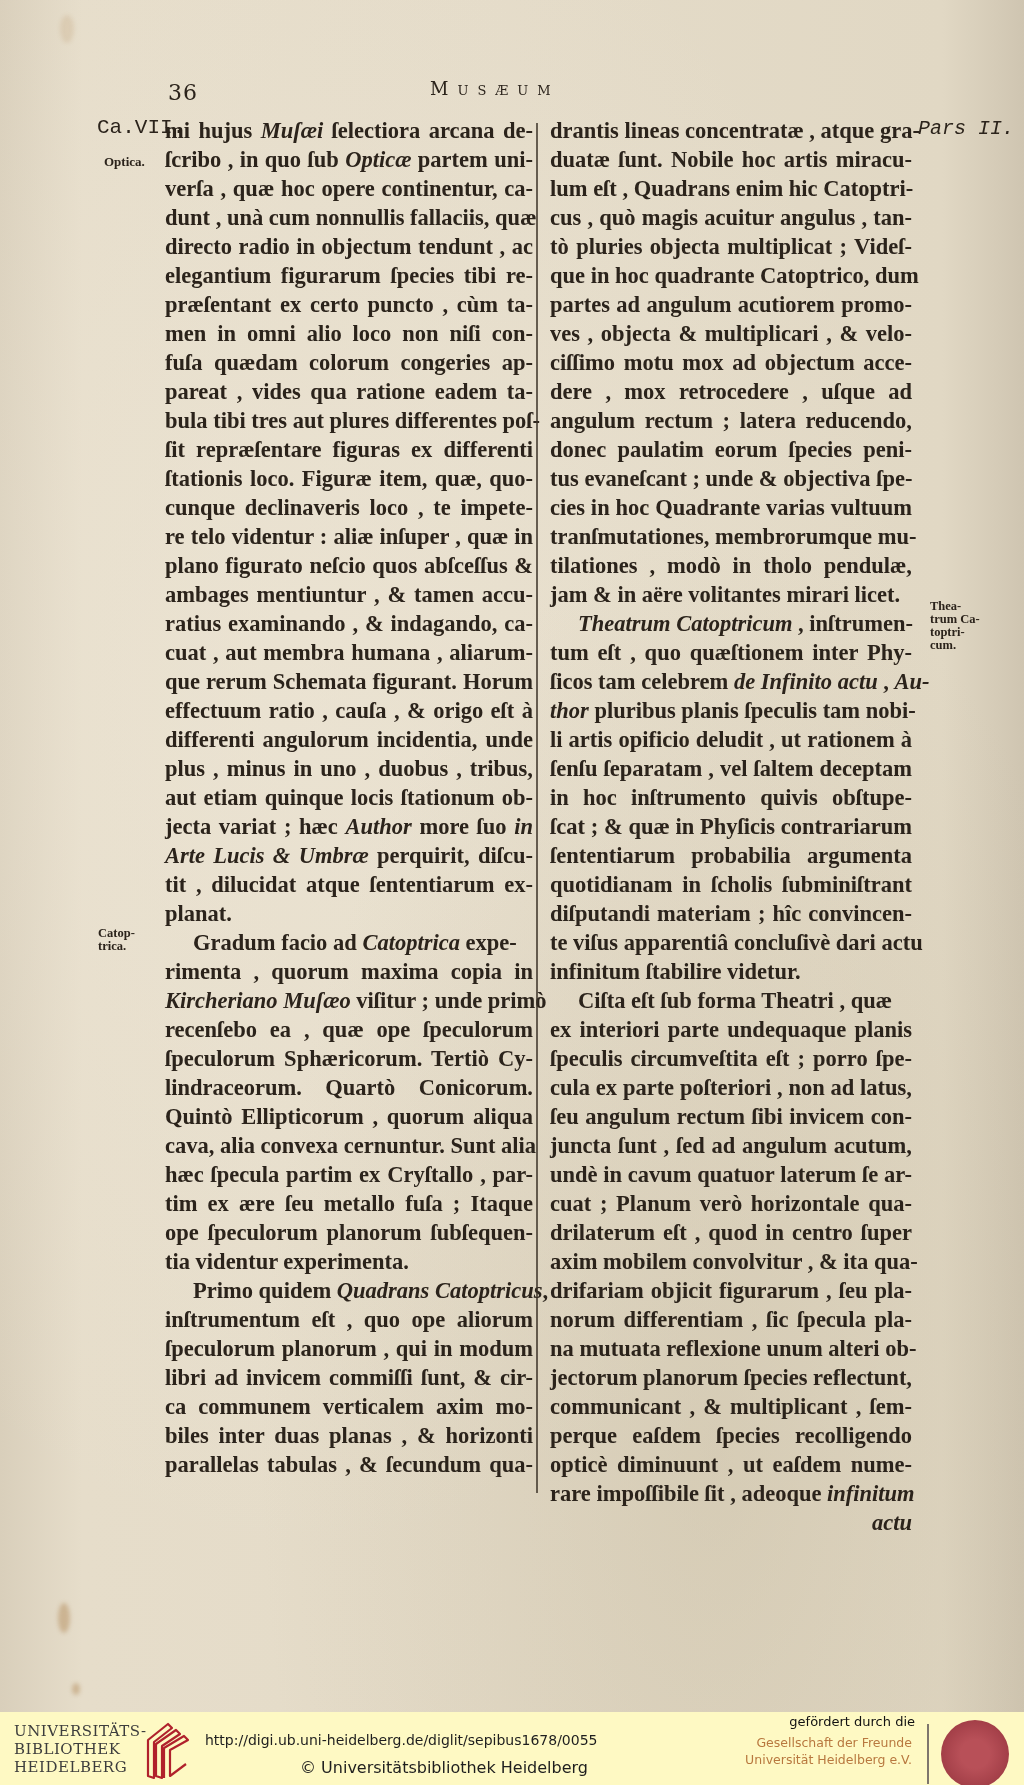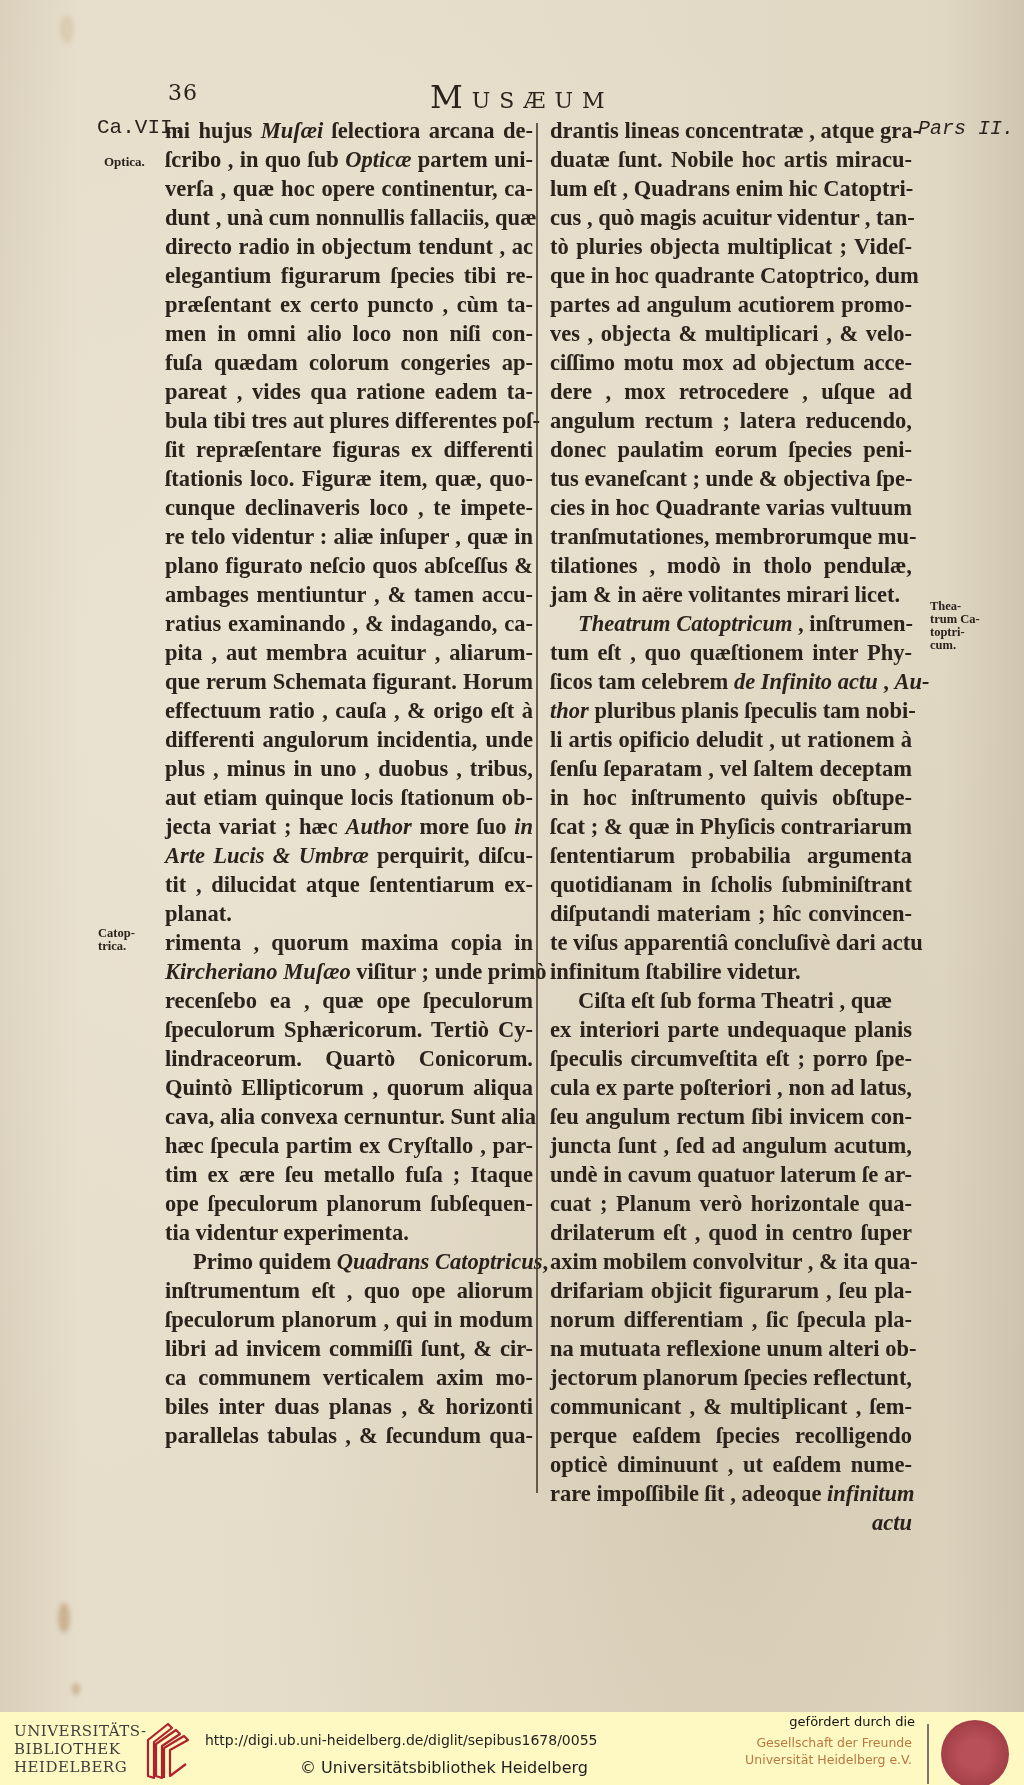--- a/index.html
+++ b/index.html
@@ -12,21 +12,21 @@
   .page {
     position: absolute; left: 0; top: 0; width: 1024px; height: 1712px;
     background:
       radial-gradient(ellipse at 70% 85%, rgba(190,178,150,0.35), rgba(0,0,0,0) 45%),
       radial-gradient(ellipse at 30% 40%, rgba(240,233,218,0.5), rgba(0,0,0,0) 60%),
       linear-gradient(90deg, #d9cfbb 0%, #e6ddca 8%, #e4dbc8 50%, #e1d8c4 92%, #cfc5b1 100%);
   }
   .stain { position: absolute; border-radius: 50%; background: rgba(160,110,50,0.35); filter: blur(2px); }
   .running-head { position: absolute; top: 80px; left: 0; width: 892px; height: 30px; }
   .page-number { position: absolute; left: 168px; top: 0; font-size: 22px; letter-spacing: 1px; }
-  .page-title { position: absolute; left: 430px; top: -2px; font-size: 32px; letter-spacing: 9px; font-variant: small-caps; }
+  .page-title { position: absolute; left: 430px; top: -2px; font-size: 18px; letter-spacing: 9px; font-variant: small-caps; }
   .column { position: absolute; top: 116px; font-family: "Liberation Serif", serif; font-size: 22.5px; line-height: 29px; font-weight: bold; }
   .col-left { left: 165px; width: 368px; }
   .col-right { left: 550px; width: 362px; }
   .line { display: block; white-space: nowrap; text-align: justify; text-align-last: justify; height: 29px; }
   .line.last { text-align-last: left; }
   .line.indent { padding-left: 28px; }
   .line.right { text-align-last: right; }
   .divider { position: absolute; left: 536px; top: 123px; width: 1.5px; height: 1370px; background: #3a3026; opacity: 0.75; }
   .margin-note { position: absolute; font-family: "Liberation Serif", serif; font-size: 12.5px; line-height: 13px; font-weight: bold; color: #2b231b; }
   .margin-chapter { position: absolute; font-family: Liberation Mono, monospace; font-size: 21px; }
@@ -83,30 +83,31 @@
       <span class="line">fuſa quædam colorum congeries ap-</span>
       <span class="line">pareat , vides qua ratione eadem ta-</span>
       <span class="line">bula tibi tres aut plures differentes poſ-</span>
       <span class="line">ſit repræſentare figuras ex differenti</span>
       <span class="line">ſtationis loco. Figuræ item, quæ, quo-</span>
       <span class="line">cunque declinaveris loco , te impete-</span>
       <span class="line">re telo videntur : aliæ inſuper , quæ in</span>
       <span class="line">plano figurato neſcio quos abſceſſus &amp;</span>
       <span class="line">ambages mentiuntur , &amp; tamen accu-</span>
       <span class="line">ratius examinando , &amp; indagando, ca-</span>
-      <span class="line">pita , aut membra acuitur , aliarum-</span>
+      <span class="line">cuat , aut membra humana , aliarum-</span>
       <span class="line">que rerum Schemata figurant. Horum</span>
       <span class="line">effectuum ratio , cauſa , &amp; origo eſt à</span>
       <span class="line">differenti angulorum incidentia, unde</span>
       <span class="line">plus , minus in uno , duobus , tribus,</span>
       <span class="line">aut etiam quinque locis ſtationum ob-</span>
       <span class="line">jecta variat ; hæc <i>Author</i> more ſuo <i>in</i></span>
       <span class="line"><i>Arte Lucis &amp; Umbræ</i> perquirit, diſcu-</span>
       <span class="line">tit , dilucidat atque ſententiarum ex-</span>
       <span class="line last">planat.</span>
+      <span class="line indent last">Gradum facio ad <i>Catoptrica</i> expe-</span>
       <span class="line">rimenta , quorum maxima copia in</span>
       <span class="line"><i>Kircheriano Muſæo</i> viſitur ; unde primò</span>
       <span class="line">recenſebo ea , quæ ope ſpeculorum</span>
       <span class="line">ſpeculorum Sphæricorum. Tertiò Cy-</span>
       <span class="line">lindraceorum. Quartò Conicorum.</span>
       <span class="line">Quintò Ellipticorum , quorum aliqua</span>
       <span class="line">cava, alia convexa cernuntur. Sunt alia</span>
       <span class="line">hæc ſpecula partim ex Cryſtallo , par-</span>
       <span class="line">tim ex ære ſeu metallo fuſa ; Itaque</span>
       <span class="line">ope ſpeculorum planorum ſubſequen-</span>
@@ -117,21 +118,21 @@
       <span class="line">libri ad invicem commiſſi ſunt, &amp; cir-</span>
       <span class="line">ca communem verticalem axim mo-</span>
       <span class="line">biles inter duas planas , &amp; horizonti</span>
       <span class="line">parallelas tabulas , &amp; ſecundum qua-</span>
     </div>
   <div class="divider"></div>
   <div class="column col-right" id="col-right">
       <span class="line">drantis lineas concentratæ , atque gra-</span>
       <span class="line">duatæ ſunt. Nobile hoc artis miracu-</span>
       <span class="line">lum eſt , Quadrans enim hic Catoptri-</span>
-      <span class="line">cus , quò magis acuitur videntur , tan-</span>
+      <span class="line">cus , quò magis acuitur angulus , tan-</span>
       <span class="line">tò pluries objecta multiplicat ; Videſ-</span>
       <span class="line">que in hoc quadrante Catoptrico, dum</span>
       <span class="line">partes ad angulum acutiorem promo-</span>
       <span class="line">ves , objecta &amp; multiplicari , &amp; velo-</span>
       <span class="line">ciſſimo motu mox ad objectum acce-</span>
       <span class="line">dere , mox retrocedere , uſque ad</span>
       <span class="line">angulum rectum ; latera reducendo,</span>
       <span class="line">donec paulatim eorum ſpecies peni-</span>
       <span class="line">tus evaneſcant ; unde &amp; objectiva ſpe-</span>
       <span class="line">cies in hoc Quadrante varias vultuum</span>

